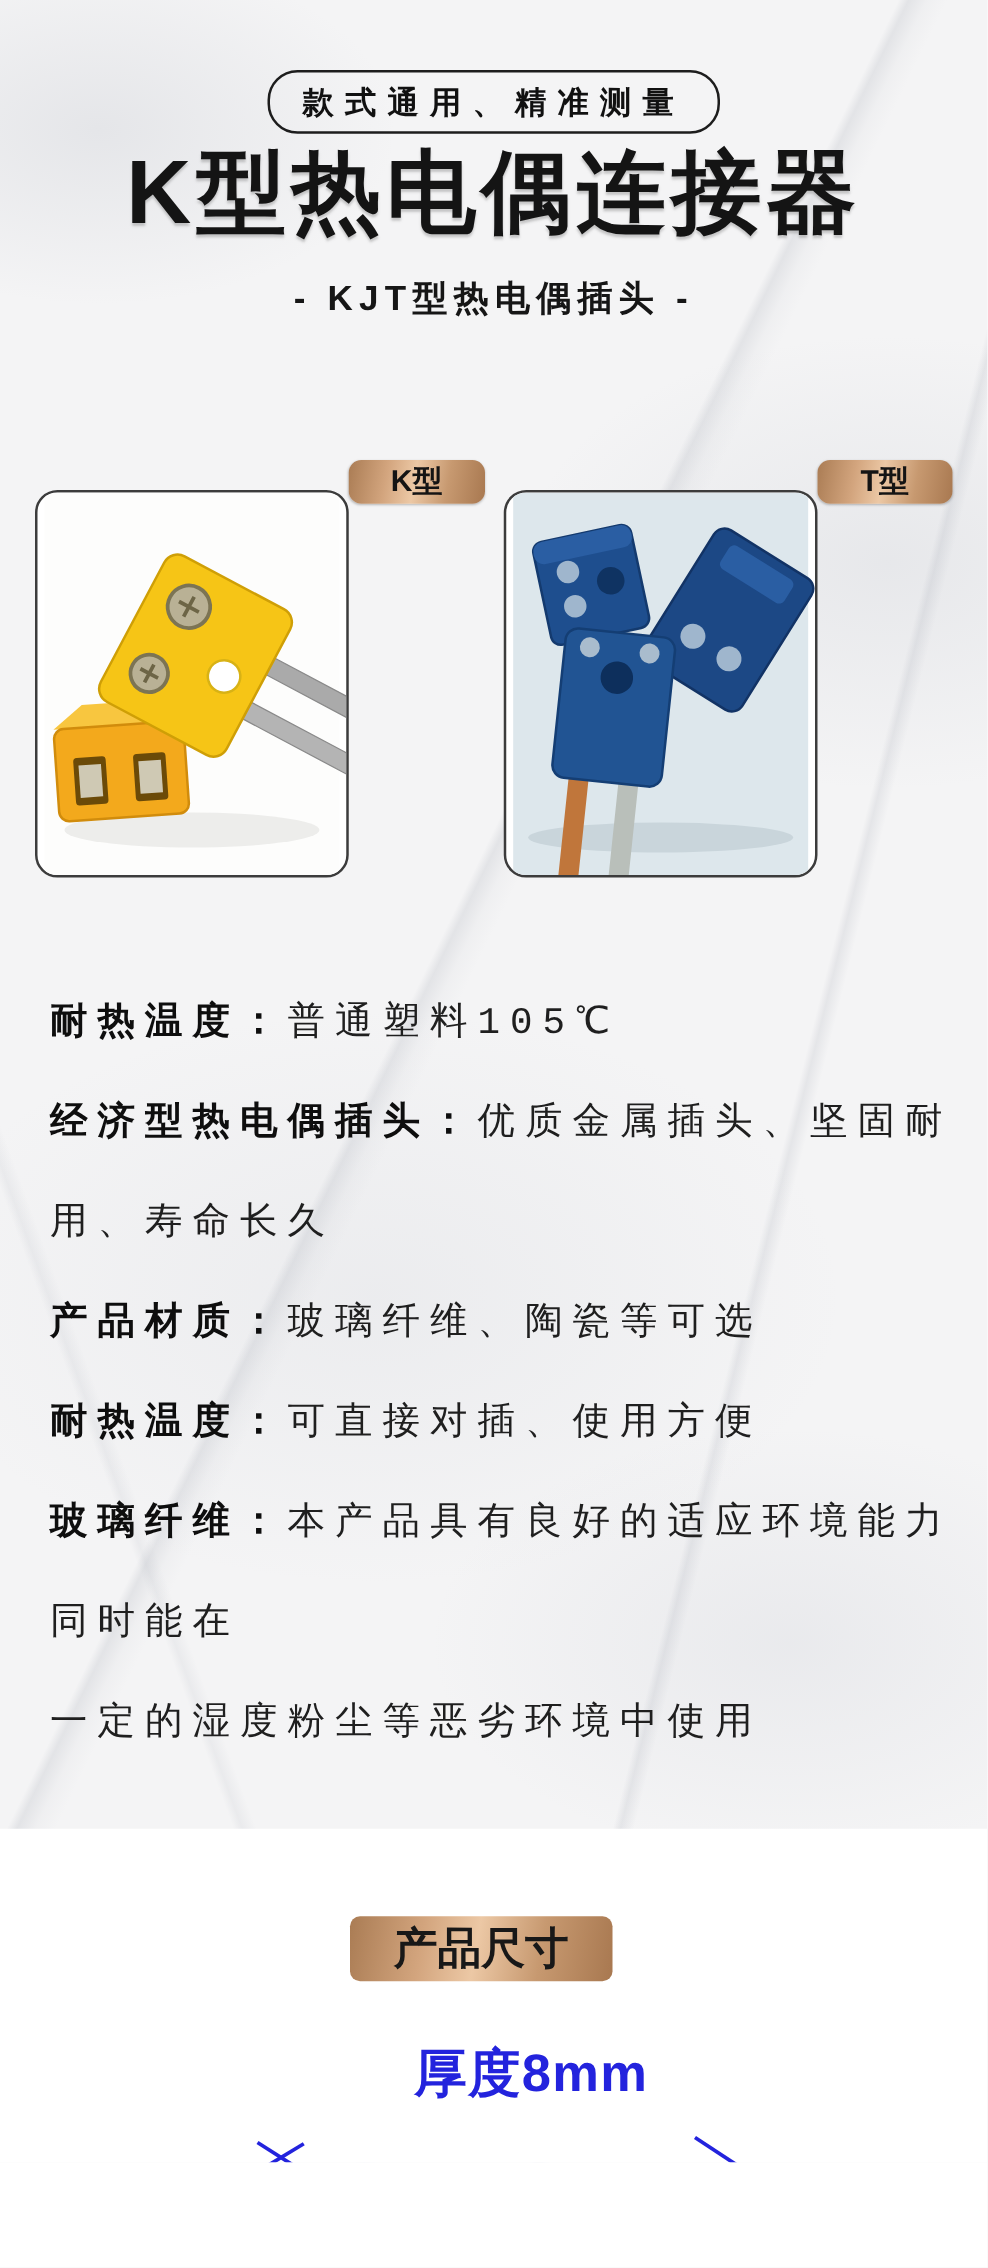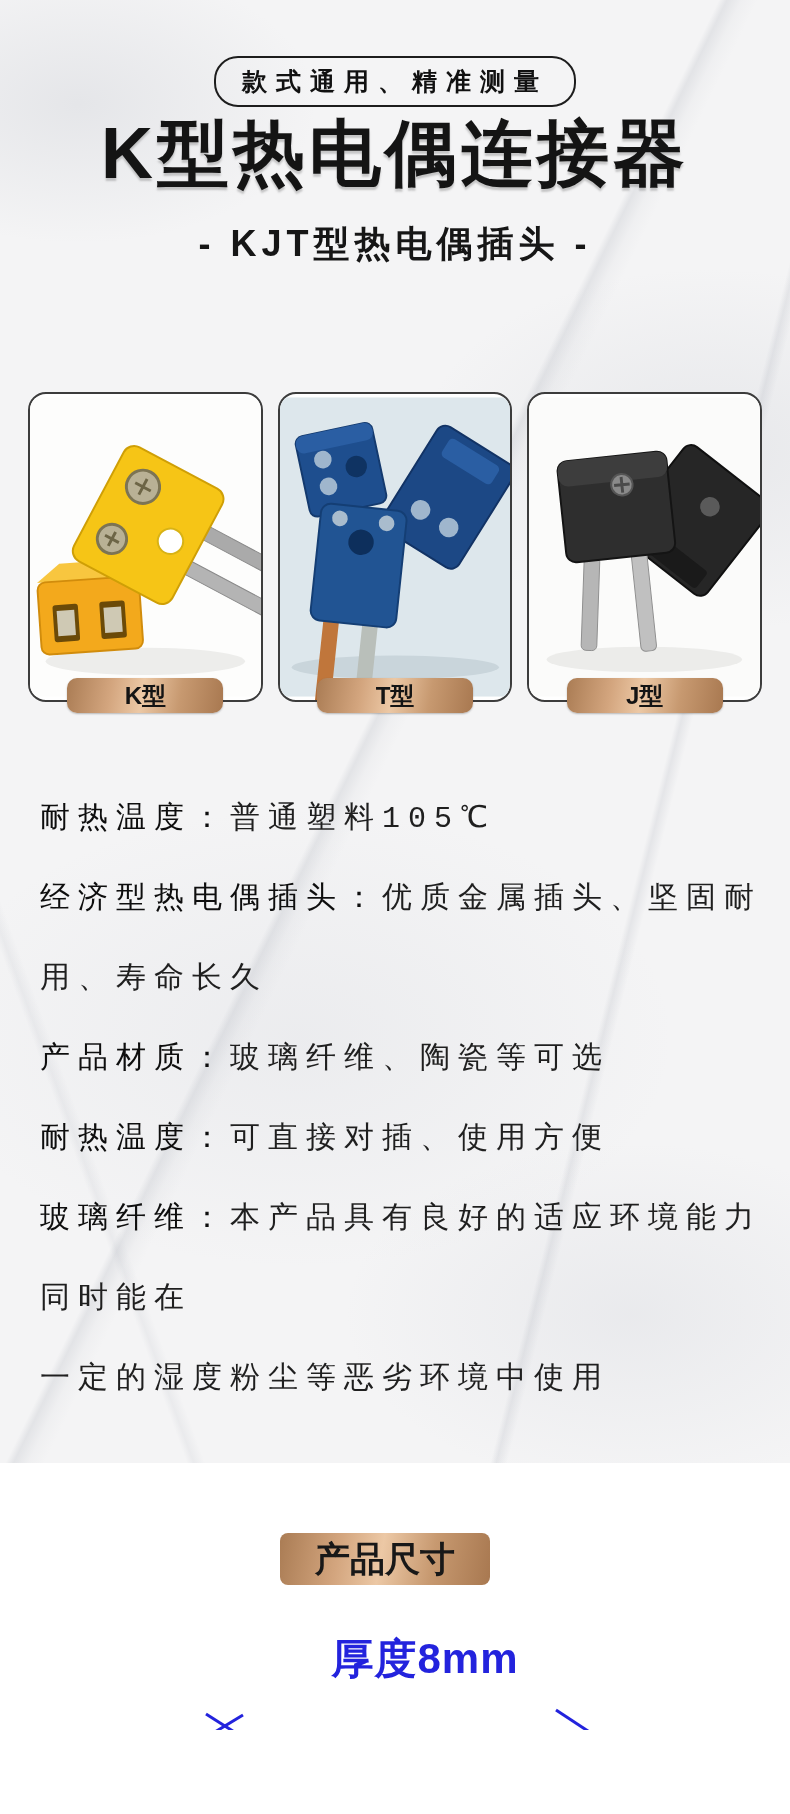--- a/index.html
+++ b/index.html
@@ -21,44 +21,44 @@
     border:2px solid #1d1d1d; border-radius:24px; padding:7px 26px;
     font-size:25px; font-weight:600; letter-spacing:9px; white-space:nowrap; color:#111;
   }
   .title{
     position:absolute; top:106px; left:0; width:100%; text-align:center;
     font-size:72px; font-weight:900; letter-spacing:4px; color:#141414;
     text-shadow:0 3px 2px rgba(110,110,110,.35); margin:0;
   }
   .subtitle{
     position:absolute; top:220px; left:0; width:100%; text-align:center;
-    font-size:36px; font-weight:800; letter-spacing:5px; color:#161616;
+    font-size:28px; font-weight:800; letter-spacing:5px; color:#161616;
   }
   .cards{
     position:absolute; top:392px; left:28px; right:28px;
     display:flex; gap:15px;
   }
-  .card-col{flex:1; display:flex; flex-direction:column; align-items:center;}
+  .card-col{flex:1; display:flex; flex-direction:row; }
   .card{
     width:100%; height:310px; box-sizing:border-box;
     border:2px solid #3c3c3c; border-radius:18px; background:#fff; overflow:hidden;
   }
   .card svg{display:block; width:100%; height:100%;}
   .type-pill{
     margin-top:-24px; z-index:2; width:156px; height:35px; line-height:35px;
     text-align:center; border-radius:10px; font-size:24px; font-weight:700; color:#141414;
     background:linear-gradient(100deg,#aa7c54 0%,#d3a57e 28%,#ecc8a5 48%,#c79970 72%,#a87850 100%);
     box-shadow:0 1px 2px rgba(0,0,0,.25);
   }
   .specs{
     position:absolute; top:778px; left:40px; right:28px;
     font-size:30px; line-height:78px; letter-spacing:8px; color:#1f1f1f;
   }
   .specs p{margin:0;}
-  .spec-label{font-weight:400; color:#0e0e0e;margin-top:32px;}
+  .spec-label{font-weight:700; color:#0e0e0e;margin-top:32px;}
   .spec-value{font-weight:400;font-family:Liberation Mono, monospace;}
   .white-section{
     position:absolute; top:1463px; left:0; width:790px; height:351px; background:#ffffff;
   }
   .size-badge{
     position:absolute; top:70px; left:280px; width:210px; height:52px; line-height:52px;
     text-align:center; border-radius:8px; font-size:35px; font-weight:800; color:#181818;
     background:linear-gradient(100deg,#aa7c54 0%,#d3a57e 28%,#ecc8a5 48%,#c79970 72%,#a87850 100%);
   }
   .thickness{
@@ -134,44 +134,20 @@
             <rect x="-44" y="-64" width="88" height="120" rx="10" fill="#215493" stroke="#143e74" stroke-width="2"></rect>
             <circle cx="0" cy="-28" r="13" fill="#0d2f5c"></circle>
             <circle cx="-24" cy="-50" r="8" fill="#a9bccd"></circle>
             <circle cx="24" cy="-50" r="8" fill="#a9bccd"></circle>
           </g>
         </svg>
       </div>
       <div class="type-pill">T型</div>
     </div>
 
-    <div class="card-col">
-      <div class="card">
-        <svg viewBox="0 0 236 306">
-          <rect width="236" height="306" fill="#fbfbfa"></rect>
-          <ellipse cx="118" cy="268" rx="100" ry="13" fill="#ececea"></ellipse>
-          <g transform="translate(170,128) rotate(38)">
-            <rect x="-56" y="-62" width="110" height="120" rx="10" fill="#262626" stroke="#101010" stroke-width="2"></rect>
-            <rect x="-42" y="32" width="84" height="22" rx="4" fill="#1a1a1a"></rect>
-            <circle cx="2" cy="-22" r="10" fill="#5a5a5a"></circle>
-          </g>
-          <g transform="translate(90,118) rotate(-6)">
-            <g transform="rotate(8 -30 42)">
-                <rect x="-38" y="42" width="16" height="96" rx="5" fill="#b6b6b6" stroke="#8f8f8f"></rect>
-              </g>
-            <rect x="10" y="42" width="16" height="102" rx="5" fill="#c0c0c0" stroke="#8f8f8f"></rect>
-            <rect x="-56" y="-58" width="112" height="104" rx="10" fill="#2e2e2e" stroke="#141414" stroke-width="2"></rect>
-            <rect x="-56" y="-58" width="112" height="26" rx="10" fill="#3d3d3d"></rect>
-            <circle cx="8" cy="-28" r="11" fill="#8a8a8a" stroke="#555555" stroke-width="2"></circle>
-            <path d="M0,-28 h16 M8,-36 v16" stroke="#4a4a4a" stroke-width="3"></path>
-          </g>
-        </svg>
-      </div>
-      <div class="type-pill">J型</div>
-    </div>
 
   </div>
 
   <div class="specs">
     <p><span class="spec-label">耐热温度：</span><span class="spec-value">普通塑料105℃</span></p>
     <p><span class="spec-label">经济型热电偶插头：</span><span class="spec-value">优质金属插头、坚固耐用、寿命长久</span></p>
     <p><span class="spec-label">产品材质：</span><span class="spec-value">玻璃纤维、陶瓷等可选</span></p>
     <p><span class="spec-label">耐热温度：</span><span class="spec-value">可直接对插、使用方便</span></p>
     <p><span class="spec-label">玻璃纤维：</span><span class="spec-value">本产品具有良好的适应环境能力同时能在</span></p>
     <p><span class="spec-label"></span><span class="spec-value">一定的湿度粉尘等恶劣环境中使用</span></p>

